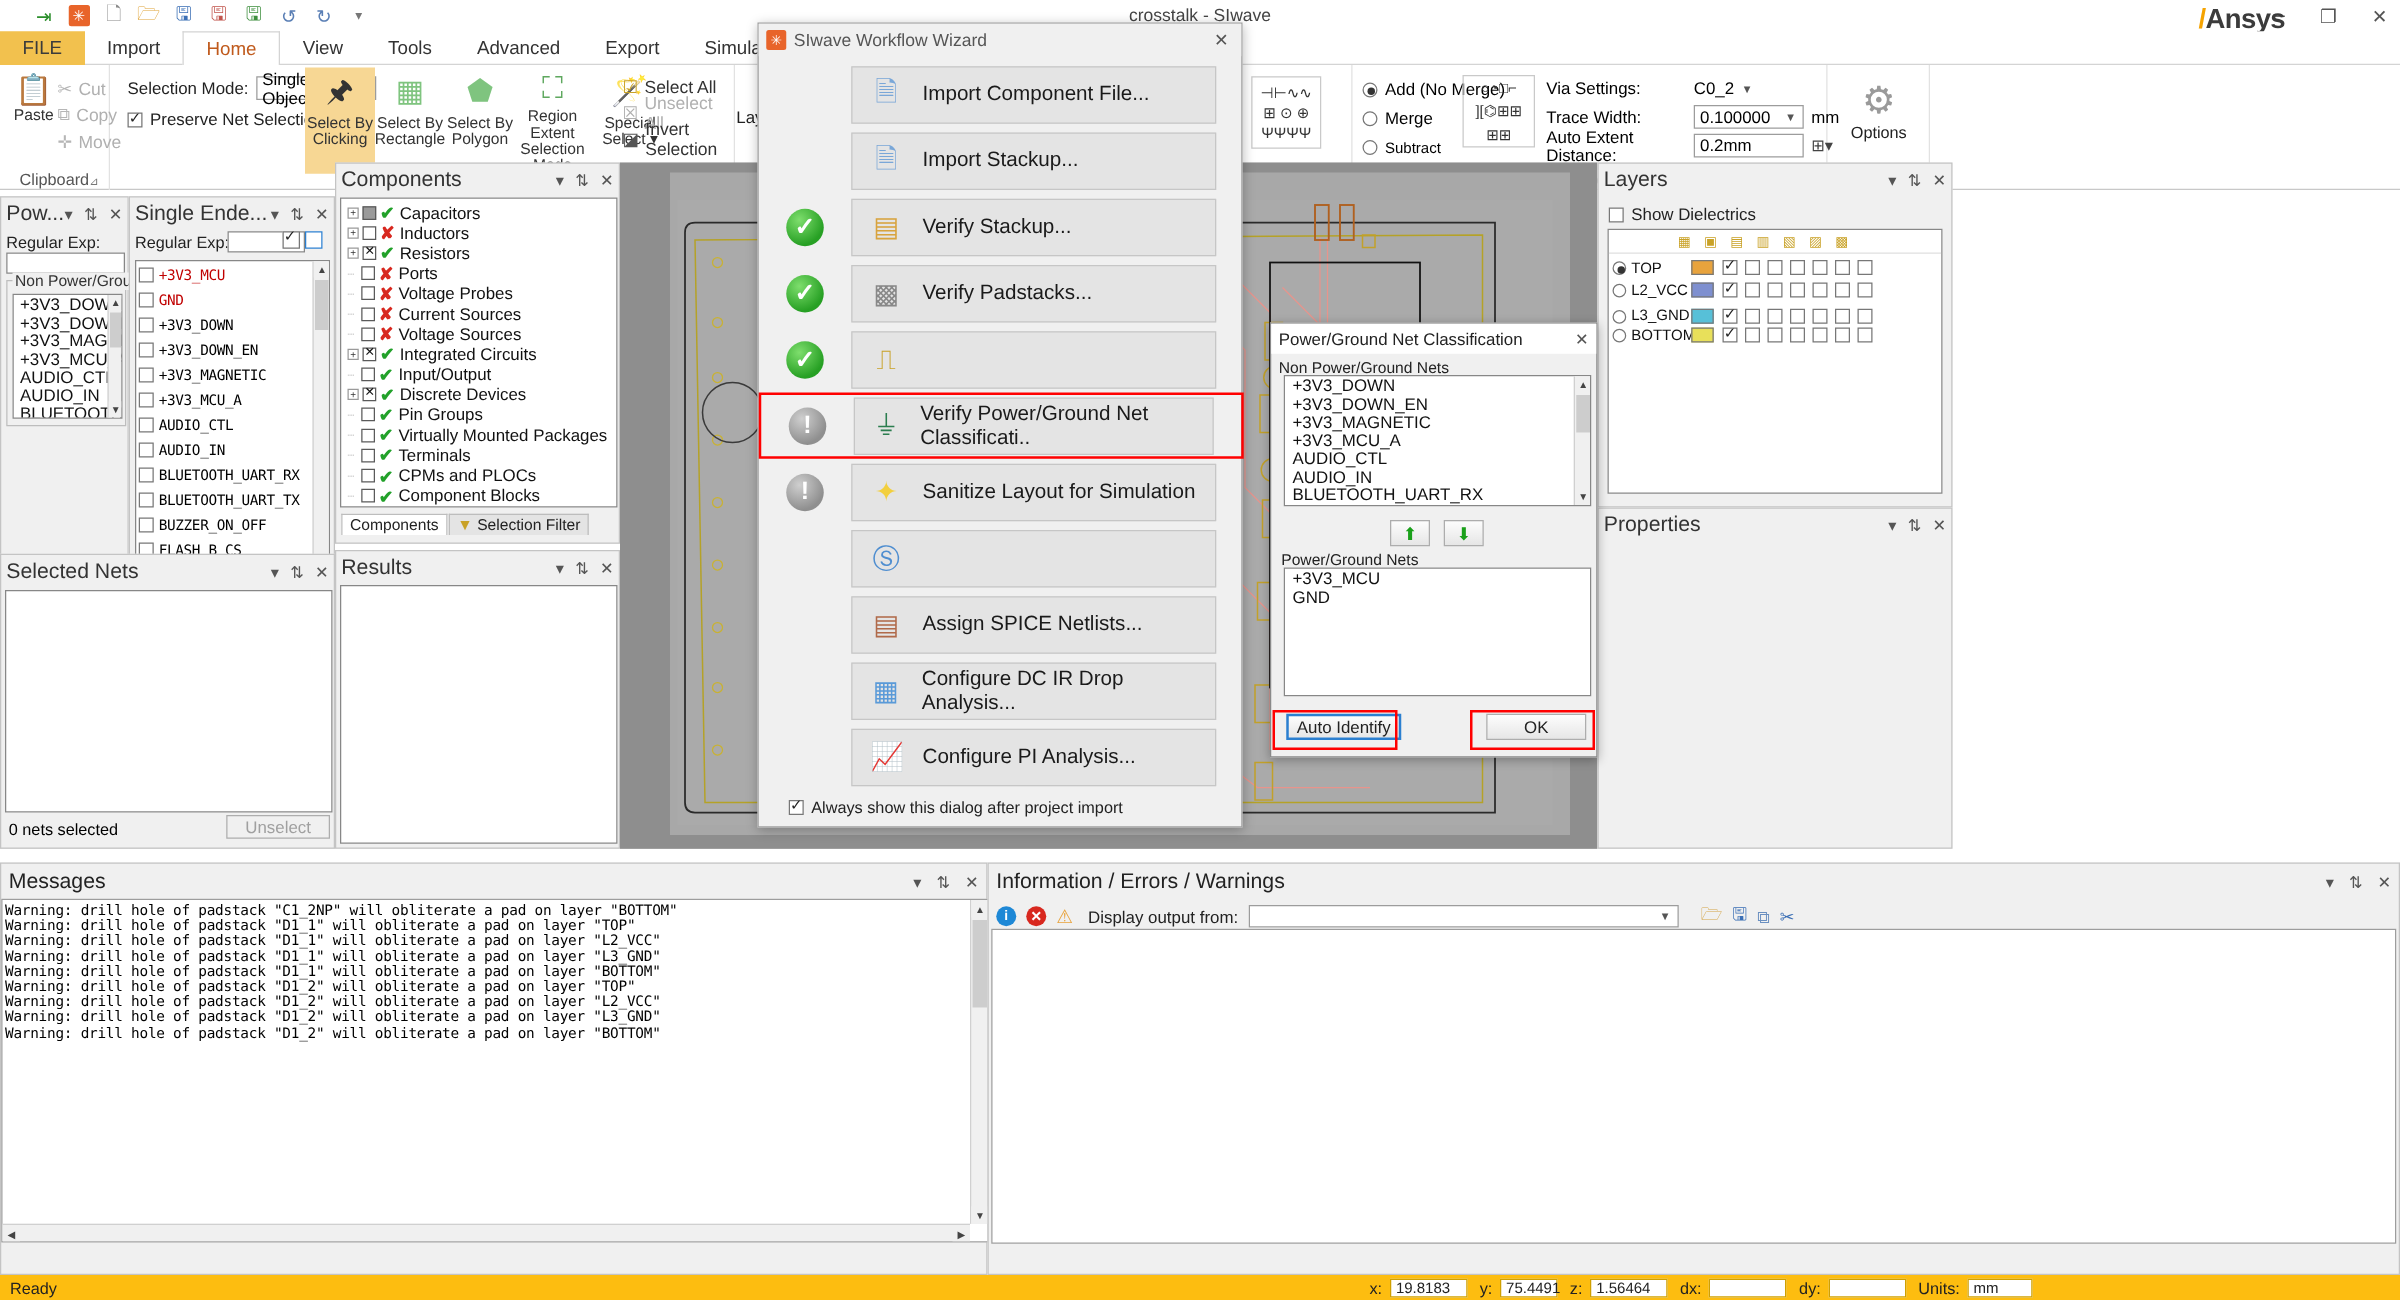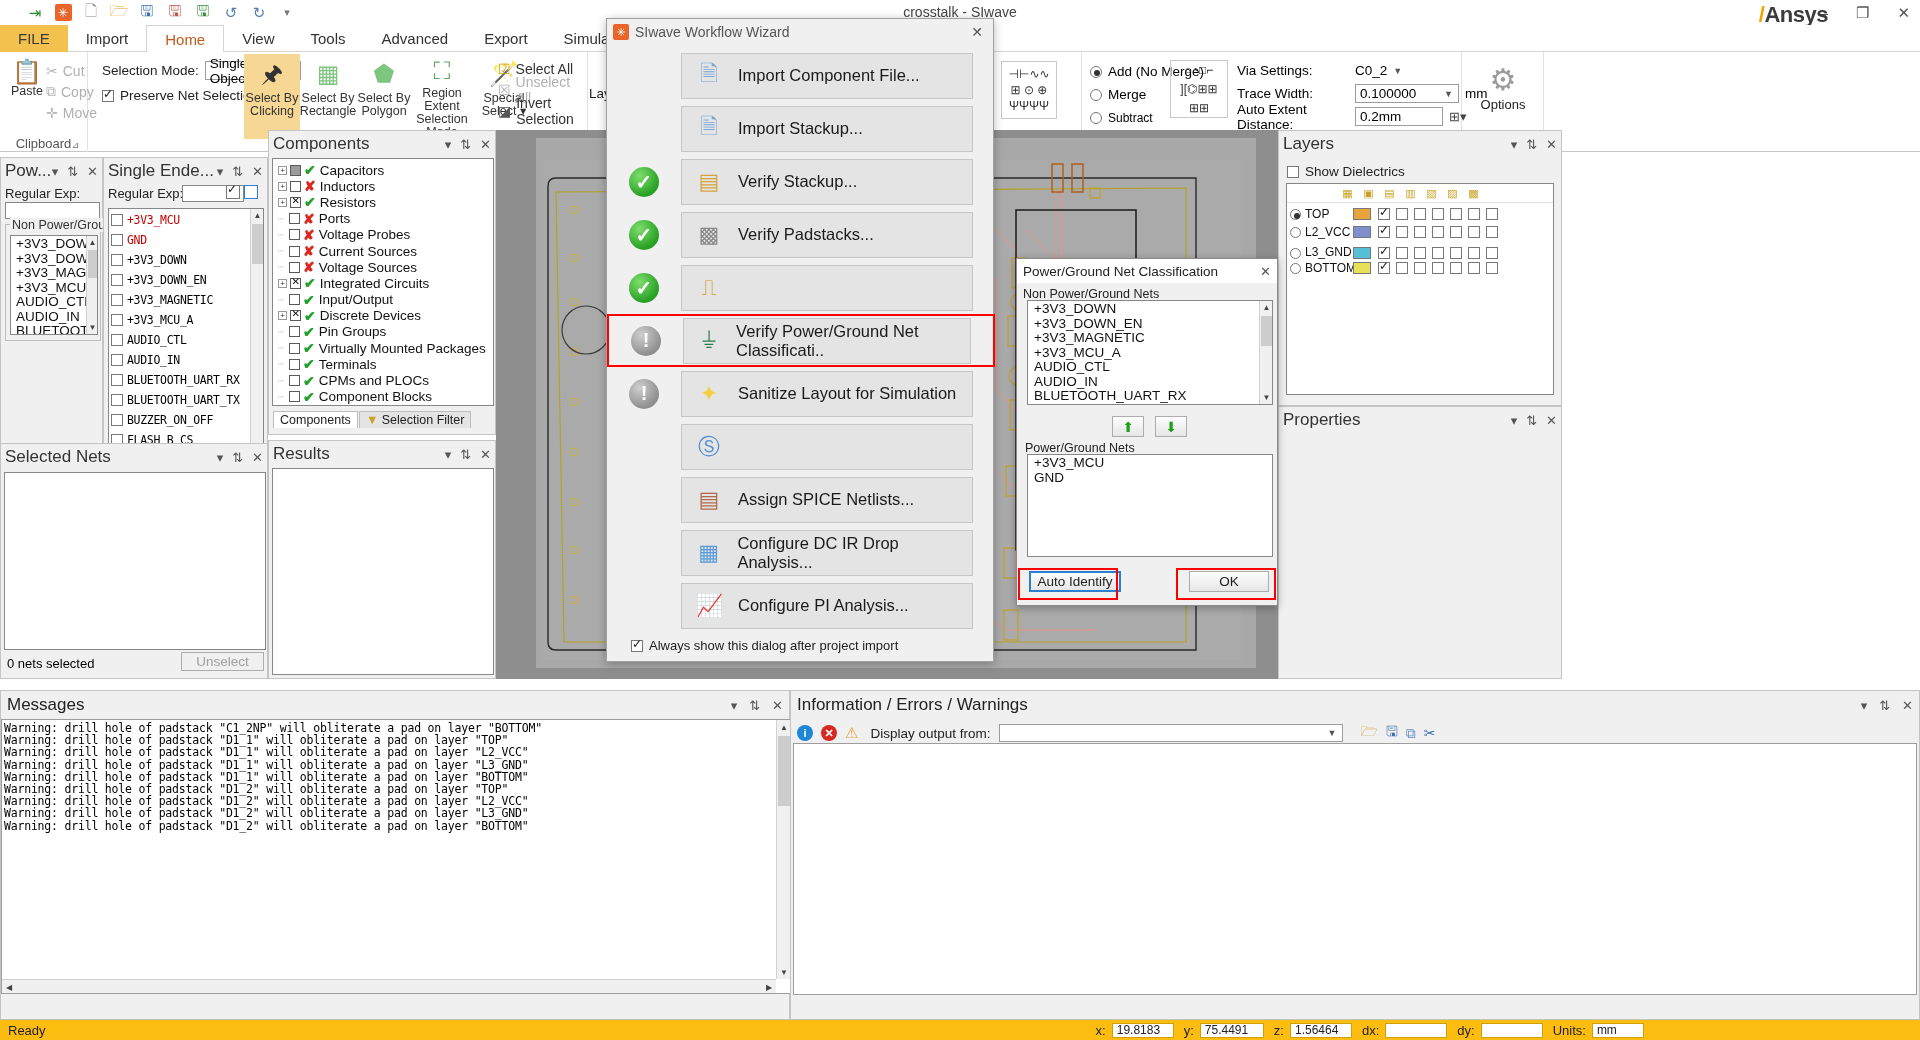--- a/index.html
+++ b/index.html
@@ -271,21 +271,21 @@
       <div>⊞⊞</div>
     </div>
     <div class="abs" style="left:155px;top:7px;">
       <div style="display:flex;align-items:center;height:23px;">
         <span style="font-size:13.5px;width:118px;">Via Settings:</span>
         <span style="font-size:13.5px;">C0_2</span>
         <span style="font-size:9px;color:#555;margin-left:6px;">▼</span>
       </div>
       <div style="display:flex;align-items:center;height:23px;">
         <span style="font-size:13.5px;width:118px;">Trace Width:</span>
-        <div class="ddbox" style="width:104px;">
+        <div class="ddbox" style="width:88px;">
           <span>0.100000</span>
           <span class="ddarrow">▼</span>
         </div>
         <span style="font-size:13.5px;margin-left:6px;">mm</span>
       </div>
       <div style="display:flex;align-items:center;height:23px;">
         <span style="font-size:13.5px;width:118px;">Auto Extent Distance:</span>
         <div class="ddbox" style="width:88px;">
           <span>0.2mm</span>
         </div>
@@ -966,21 +966,21 @@
     <span style="color:#3b6fb5;font-size:14px;">✂</span>
   </div>
   <div class="abs" style="left:2px;top:52px;width:1124px;height:252px;background:#fff;border:1px solid #9d9d9d;"></div>
 </div>
 
 <div class="abs" id="status">
   <span style="margin-left:8px;">Ready</span>
   <span style="margin-left:1050px;">x:</span>
   <span class="sfield" style="width:62px;margin-left:6px;">19.8183</span>
   <span style="margin-left:10px;">y:</span>
-  <span class="sfield" style="width:64px;margin-left:6px;">75.4491</span>
+  <span class="sfield" style="width:46px;margin-left:6px;">75.4491</span>
   <span style="margin-left:10px;">z:</span>
   <span class="sfield" style="width:62px;margin-left:6px;">1.56464</span>
   <span style="margin-left:10px;">dx:</span>
   <span class="sfield" style="width:62px;margin-left:6px;"></span>
   <span style="margin-left:10px;">dy:</span>
   <span class="sfield" style="width:62px;margin-left:6px;"></span>
   <span style="margin-left:10px;">Units:</span>
   <span class="sfield" style="width:52px;margin-left:6px;">mm</span>
 </div>
 

